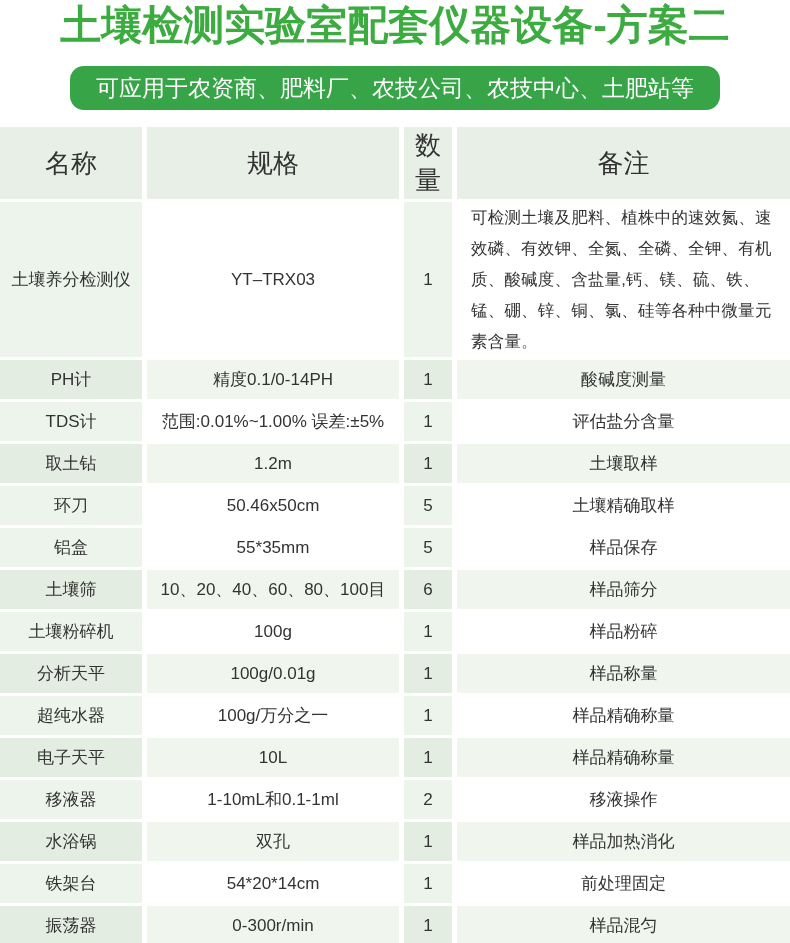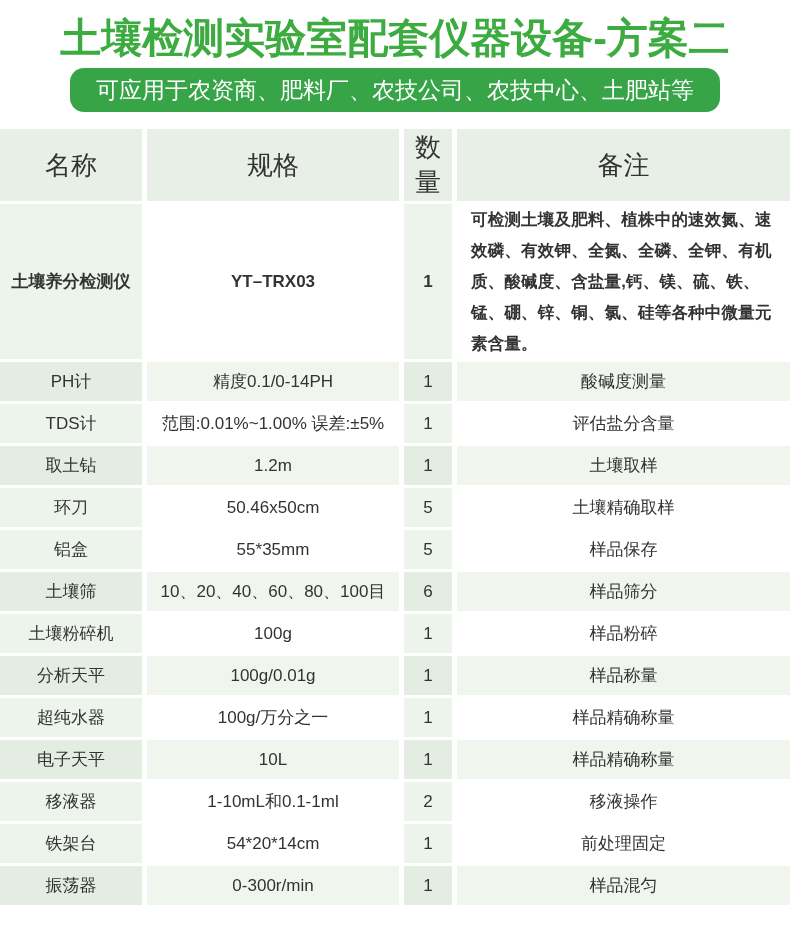--- a/index.html
+++ b/index.html
@@ -8,32 +8,31 @@
   }
   body {
     width: 790px;
     height: 943px;
     background: #ffffff;
     overflow: hidden;
     font-family: "Liberation Sans", sans-serif;
     color: var(--text-dark, #2f2f2f);
   }
   .page-title {
-    margin-top: 13px;
     text-align: center;
     font-size: 41px;
     font-weight: 700;
     letter-spacing: 0px;
     color: var(--title-green, #3cab40);
     line-height: 50px;
     white-space: nowrap;
   }
   .badge-wrap {
     text-align: center;
-    margin-top: 5px;
+    margin-top: 16px;
   }
   .subtitle-badge {
     display: inline-block;
     background: var(--badge-green, #36a447);
     color: #ffffff;
     font-size: 23px;
     line-height: 28px;
     padding: 8px 26px;
     border-radius: 14px;
     white-space: nowrap;
@@ -60,21 +59,21 @@
     height: 46px;
     font-size: 26px;
     font-weight: 400;
     color: #333333;
   }
   tbody td {
     font-size: 17px;
     height: 37px;
     color: #333333;
   }
-  tr.first-row td { height: 126px; font-weight: bold; }
+  tr.first-row td { height: 126px; }
   
   tr.stripe-white td.tint  { background: var(--tint-on-white, #edf4ec); }
   tr.stripe-white td.plain { background: #ffffff; }
   tr.stripe-green td.tint  { background: var(--tint-on-green, #e4ede2); }
   tr.stripe-green td.plain { background: var(--stripe-green, #f0f6ee); }
   td.note-long {
     text-align: left;
     font-size: 16.5px;
     line-height: 31px;
     padding: 0 8px 0 14px;
@@ -171,20 +170,26 @@
         <td class="plain">10L</td>
         <td class="tint">1</td>
         <td class="plain">样品精确称量</td>
       </tr>
       <tr class="stripe-white">
         <td class="tint">移液器</td>
         <td class="plain">1-10mL和0.1-1ml</td>
         <td class="tint">2</td>
         <td class="plain">移液操作</td>
       </tr>
+      <tr class="stripe-green">
+        <td class="tint">水浴锅</td>
+        <td class="plain">双孔</td>
+        <td class="tint">1</td>
+        <td class="plain">样品加热消化</td>
+      </tr>
       <tr class="stripe-white">
         <td class="tint">铁架台</td>
         <td class="plain">54*20*14cm</td>
         <td class="tint">1</td>
         <td class="plain">前处理固定</td>
       </tr>
       <tr class="stripe-green">
         <td class="tint">振荡器</td>
         <td class="plain">0-300r/min</td>
         <td class="tint">1</td>

